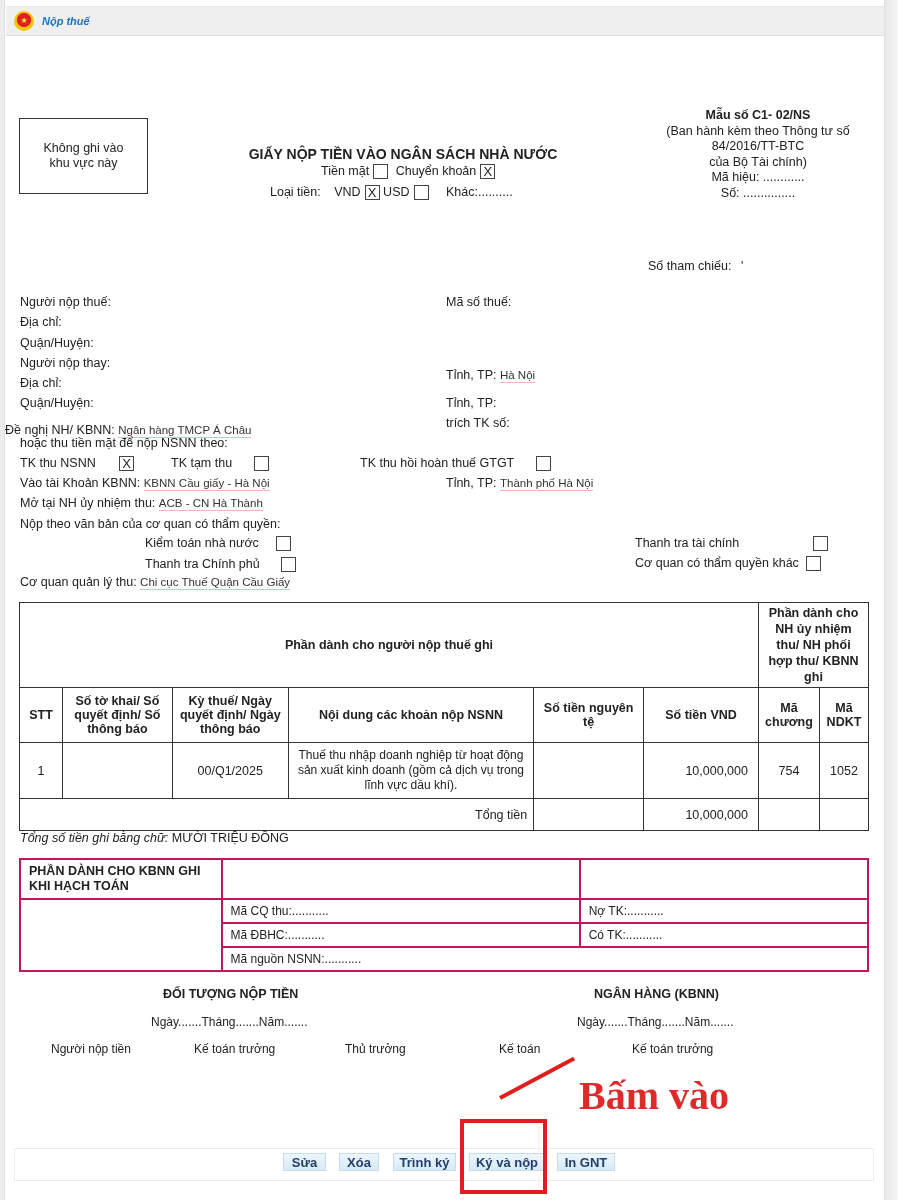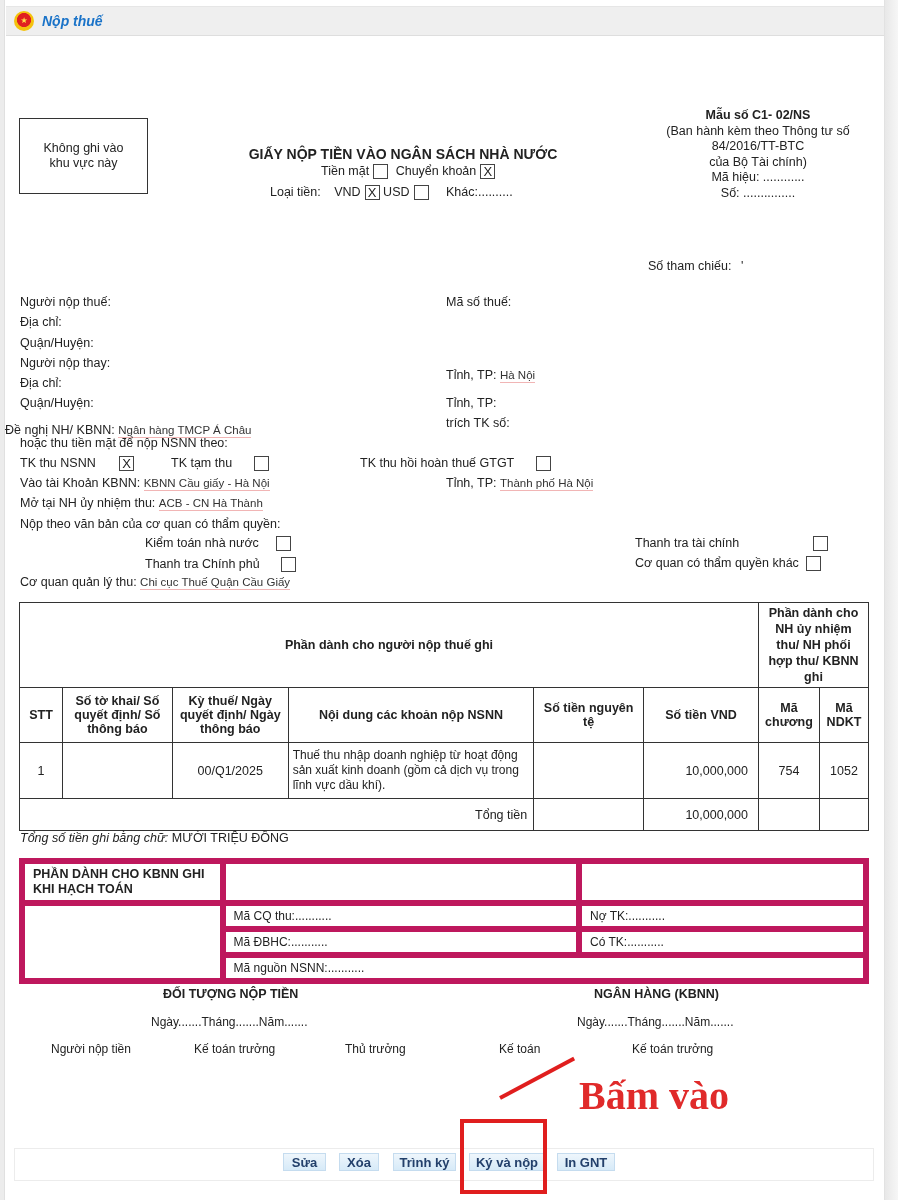--- a/index.html
+++ b/index.html
@@ -5,39 +5,39 @@
   * { box-sizing: border-box; margin: 0; padding: 0; }
   html, body { width: 898px; height: 1200px; overflow: hidden; background: #fff; }
   body { font-family: "Liberation Sans", sans-serif; font-size: 12.5px; color: #222; position: relative; }
 
   .left-edge { position: absolute; left: 0; top: 0; width: 5px; height: 1200px; background: #ececec; border-right: 1px solid #e0e0e0; }
   .right-scroll { position: absolute; left: 884px; top: 0; width: 14px; height: 1200px; background: linear-gradient(to right, #e8e8e8, #f6f6f6); border-left: 1px solid #e2e2e2; }
 
   .header { position: absolute; left: 6px; top: 6px; width: 878px; height: 30px; background: #efefef; border-top: 1px solid #e6e6e6; border-bottom: 1px solid #dedede; display: flex; align-items: center; padding-left: 8px; }
   .emblem { width: 20px; height: 20px; border-radius: 50%; background: radial-gradient(circle at 50% 45%, #e02020 0 45%, #f4c20d 50% 100%); display: flex; align-items: center; justify-content: center; margin-right: 8px; }
   .emblem span { color: #ffe14a; font-size: 8px; line-height: 1; }
-  .header-title { color: #1a73c8; font-weight: bold; font-style: italic; font-size: 14px; }
+  .header-title { color: #1a73c8; font-weight: bold; font-style: italic; font-size: 11px; }
 
   .abs { position: absolute; white-space: nowrap; }
   .nobox { position: absolute; left: 19px; top: 118px; width: 129px; height: 76px; border: 1px solid #333; display: flex; align-items: center; justify-content: center; text-align: center; font-size: 12.5px; line-height: 15px; }
 
   .form-title { left: 0; width: 806px; top: 146px; text-align: center; font-weight: bold; font-size: 14px; }
   .cb { display: inline-block; width: 15px; height: 15px; border: 1px solid #444; vertical-align: middle; text-align: center; line-height: 13px; font-size: 13px; margin-left: 4px; }
 
   .mau { left: 648px; width: 220px; top: 108px; text-align: center; line-height: 15.5px; font-size: 12.5px; }
 
   .v { color: #333; font-size: 11.5px; border-bottom: 1px solid #f1b5b5; padding-bottom: 1px; }
 
   table { border-collapse: collapse; }
   .main-table { position: absolute; left: 19px; top: 602px; width: 850px; }
   .main-table td, .main-table th { border: 1px solid #333; font-size: 12.5px; text-align: center; vertical-align: middle; padding: 2px 4px; }
   .main-table th { font-weight: bold; }
 
   .kbnn-table { position: absolute; left: 19px; top: 858px; width: 850px; }
-  .kbnn-table td { border: 6px solid #be185d; font-size: 12px; padding: 3px 8px; vertical-align: middle; height: 24px; }
+  .kbnn-table td { border: 2px solid #be185d; font-size: 12px; padding: 3px 8px; vertical-align: middle; height: 24px; }
 
   .btnbar { position: absolute; left: 14px; top: 1148px; width: 860px; height: 33px; border: 1px solid #ececec; background: #fff; }
   .btn { position: absolute; top: 1153px; height: 18px; background: linear-gradient(#eef6fc, #d6eaf8); border: 1px solid #c5dcef; color: #23406b; font-weight: bold; font-size: 13px; display: flex; align-items: center; justify-content: center; cursor: pointer; }
 
   .annot-text { position: absolute; left: 579px; top: 1072px; color: #e02a2a; font-family: "Liberation Serif", serif; font-weight: bold; font-size: 40px; white-space: nowrap; }
   .annot-box { position: absolute; left: 460px; top: 1119px; width: 87px; height: 75px; border: 4px solid #e01e1e; pointer-events: none; }
   .annot-line { position: absolute; left: 500px; top: 1096px; width: 84px; height: 0; border-top: 4px solid #e01e1e; transform-origin: left center; transform: rotate(-28deg); pointer-events: none; }
 </style>
 </head>
 <body>
@@ -180,21 +180,21 @@
     <th>Nội dung các khoản nộp NSNN</th>
     <th>Số tiền nguyên tệ</th>
     <th>Số tiền VND</th>
     <th>Mã chương</th>
     <th>Mã NDKT</th>
   </tr>
   <tr style="height:56px">
     <td>1</td>
     <td></td>
     <td>00/Q1/2025</td>
-    <td style="text-align:left; line-height:15px; font-size:12px">Thuế thu nhập doanh nghiệp từ hoạt động sản xuất kinh doanh (gồm cả dịch vụ trong lĩnh vực dầu khí).</td>
+    <td style="text-align:center; line-height:15px; font-size:12px">Thuế thu nhập doanh nghiệp từ hoạt động sản xuất kinh doanh (gồm cả dịch vụ trong lĩnh vực dầu khí).</td>
     <td></td>
     <td style="text-align:right; padding-right:10px">10,000,000</td>
     <td>754</td>
     <td>1052</td>
   </tr>
   <tr style="height:32px">
     <td colspan="4" style="text-align:right; font-weight:normal; padding-right:6px">Tổng tiền</td>
     <td></td>
     <td style="text-align:right; padding-right:10px">10,000,000</td>
     <td></td>

